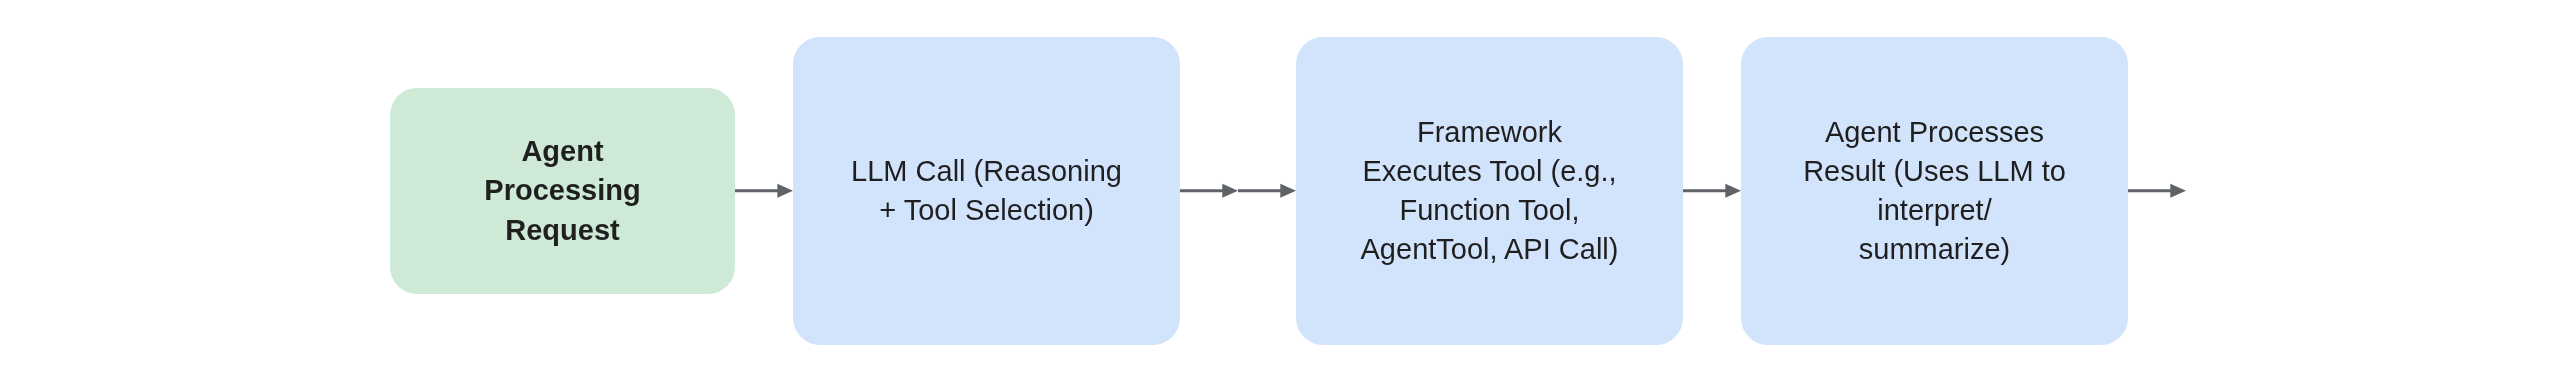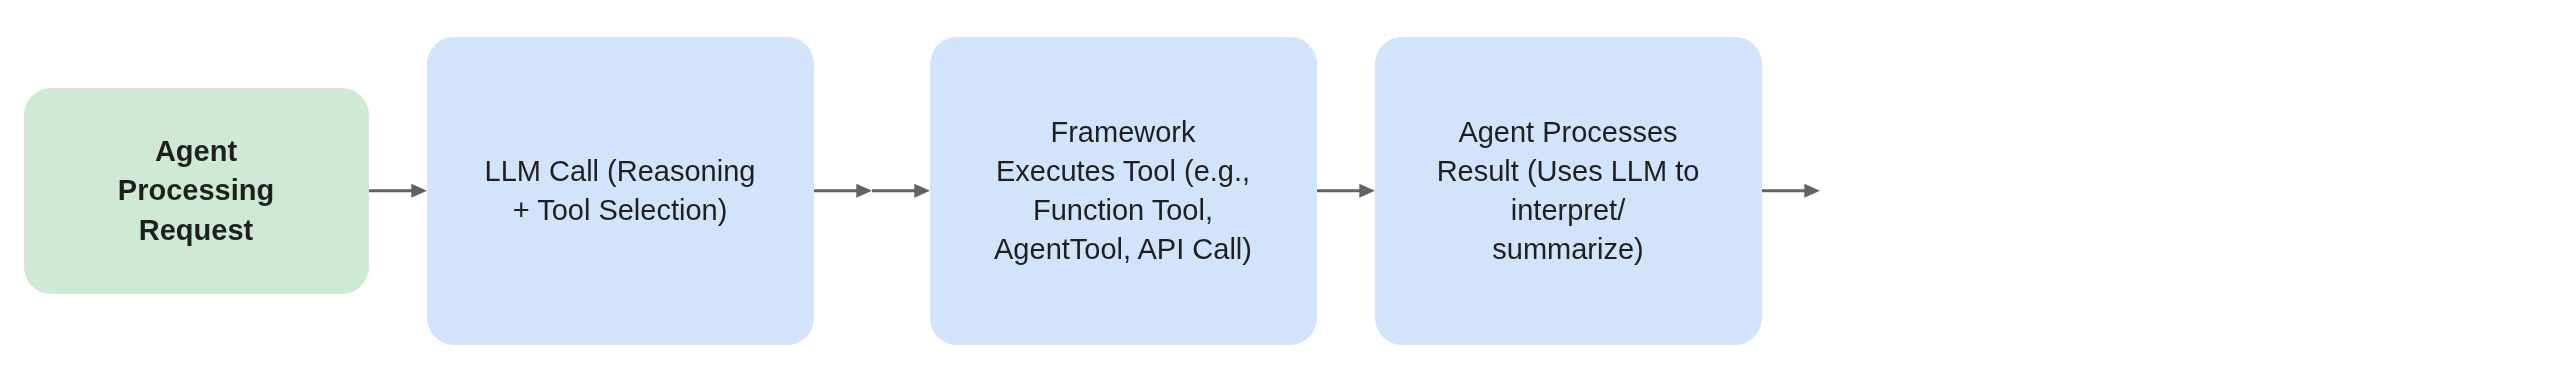--- a/index.html
+++ b/index.html
@@ -7,21 +7,21 @@
     padding: 0;
     background: #ffffff;
     font-family: "Liberation Sans", "DejaVu Sans", sans-serif;
   }
   .canvas {
     width: 2576px;
     height: 382px;
     background: #ffffff;
     display: flex;
     align-items: center;
-    justify-content: flex-start;
+    justify-content: center;
     padding: 0 23.5px;
     box-sizing: border-box;
     overflow: hidden;
   }
   .node {
     display: flex;
     align-items: center;
     justify-content: center;
     text-align: center;
     border-radius: 27px;

